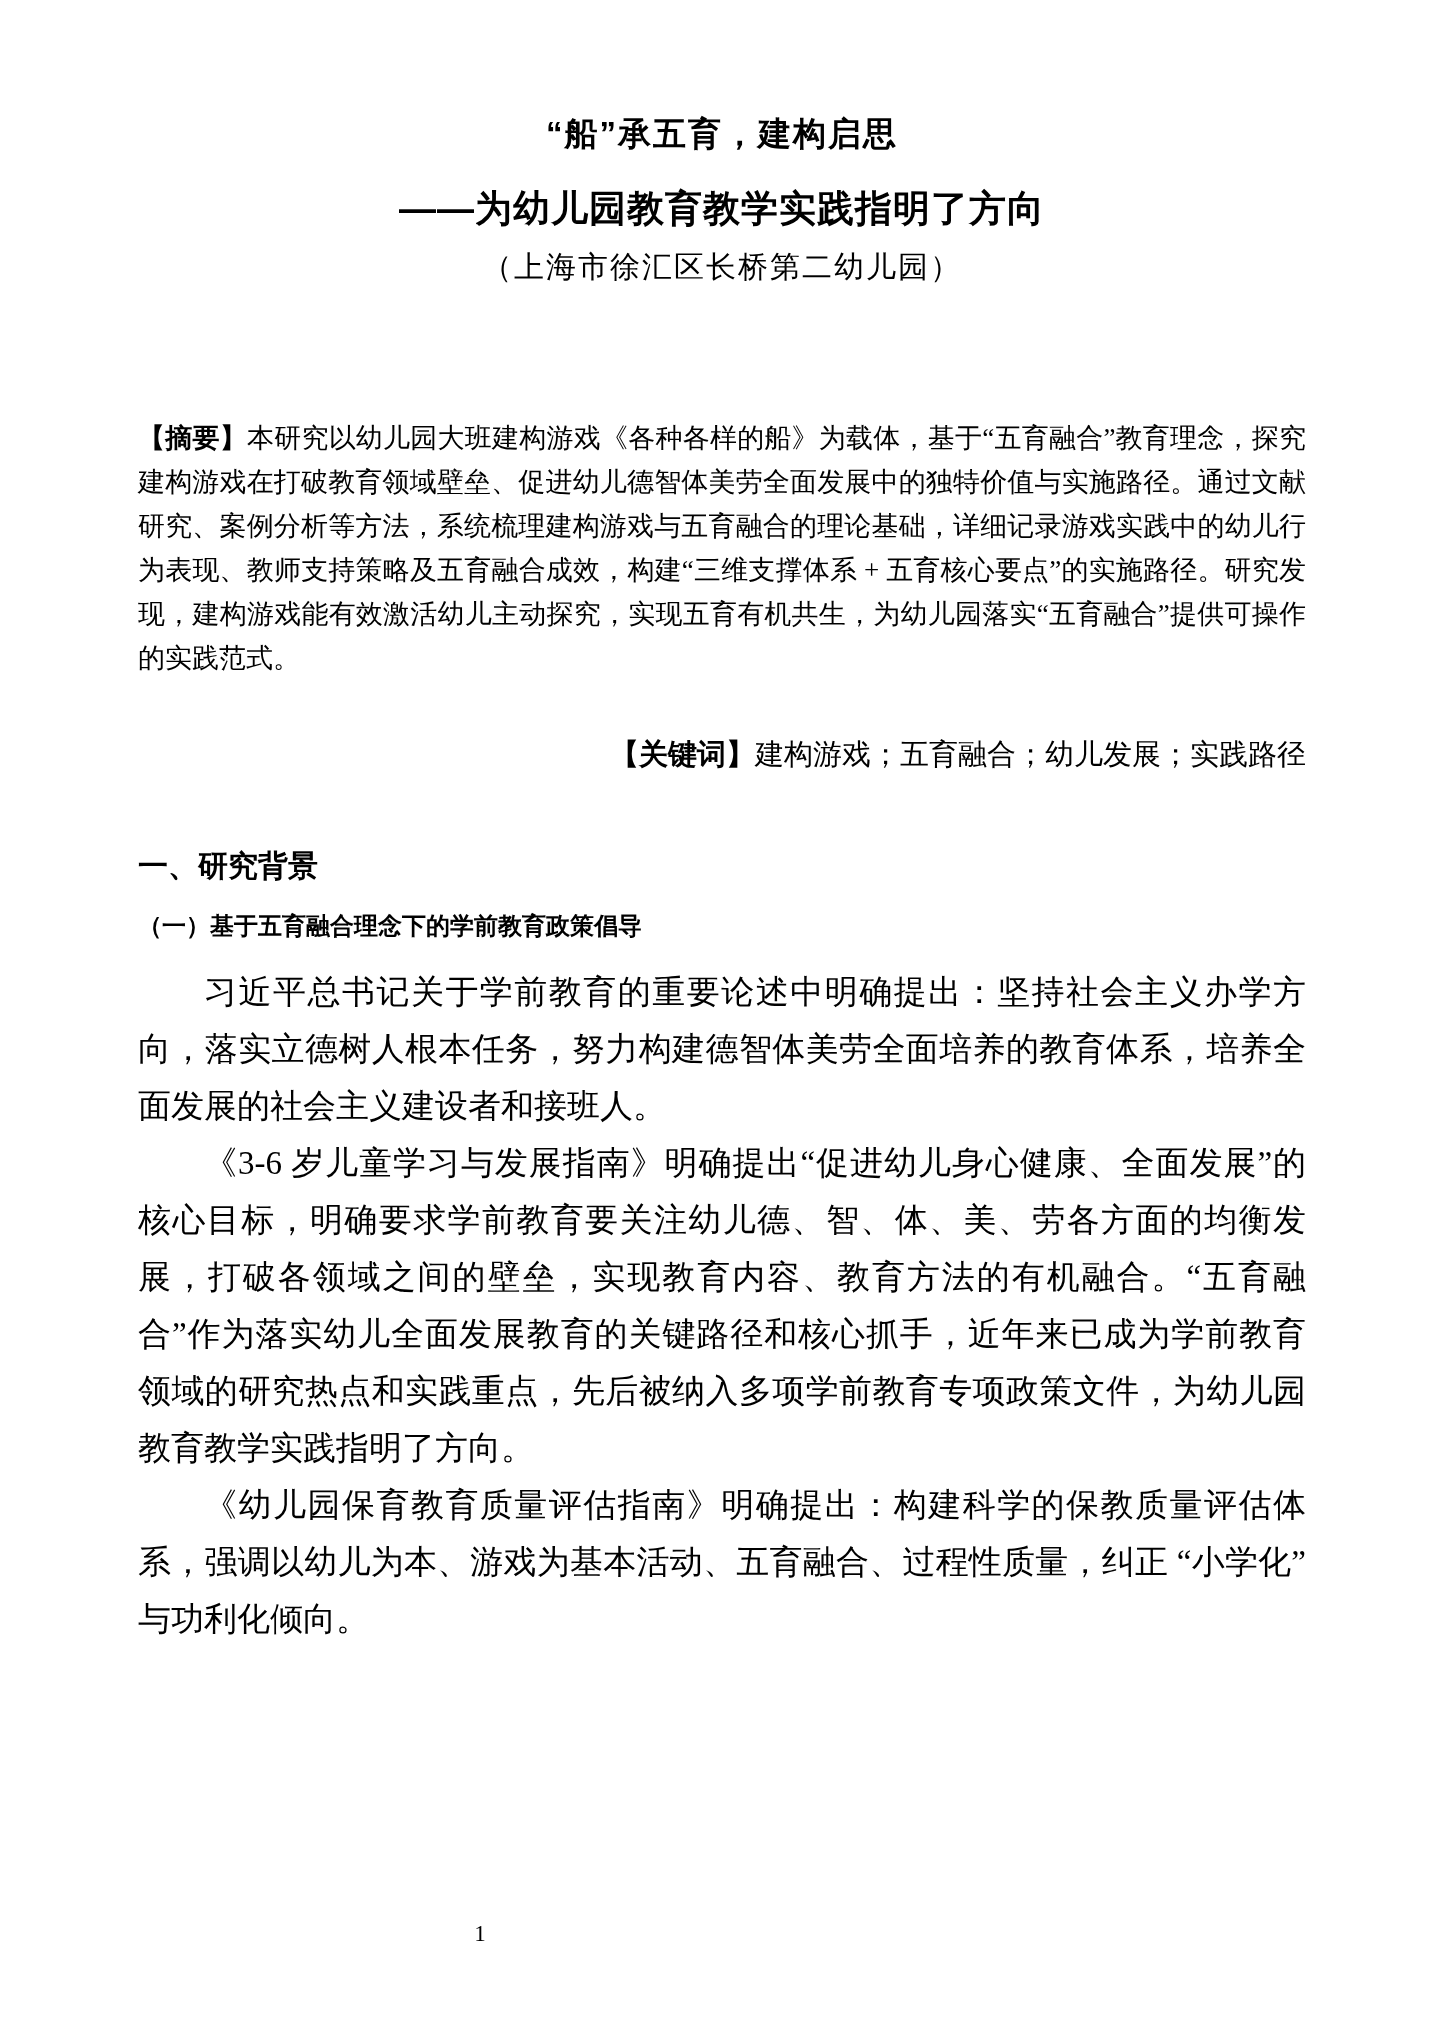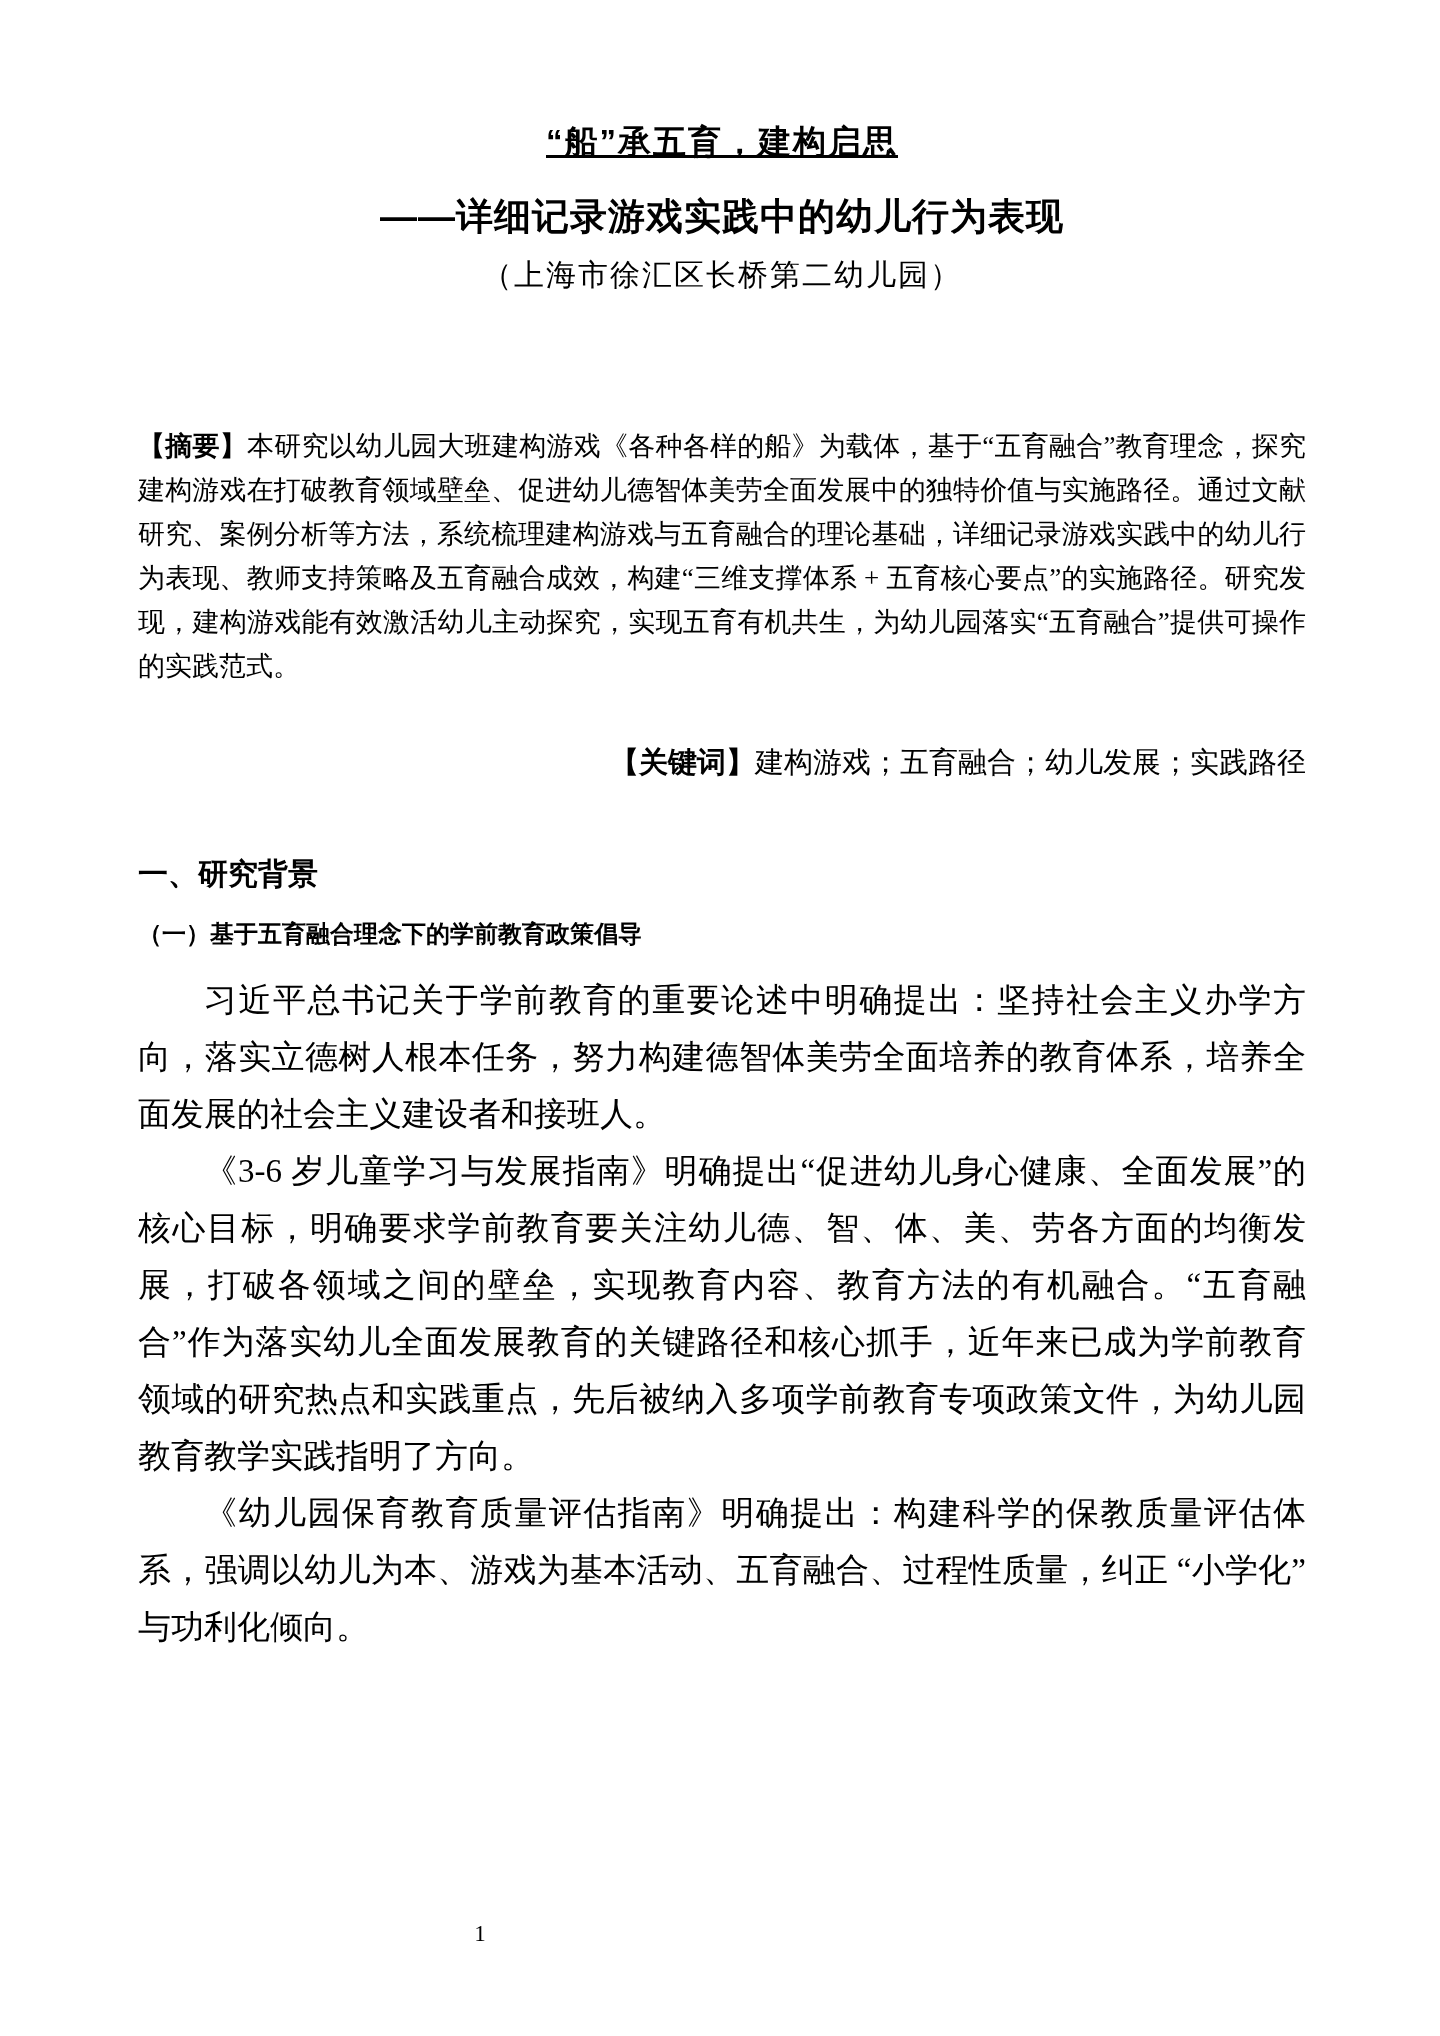--- a/index.html
+++ b/index.html
@@ -17,26 +17,25 @@
     padding: 112px 134px 0 138px;
     color: #000000;
     font-family: "Liberation Serif", "DejaVu Serif", serif;
     overflow: hidden;
   }
   .heiti {
     font-family: "Liberation Sans", "DejaVu Sans", sans-serif;
     font-weight: bold;
   }
   .title-line1 {
-    margin: 8px;
+    margin: 0;
     font-size: 33px;
     line-height: 43px;
     text-align: center;
     letter-spacing: 2px;
-    text-decoration: underline;
   }
   .title-line2 {
     margin: 30px 0 0 0;
     font-size: 37px;
     line-height: 48px;
     text-align: center;
     letter-spacing: 1px;
   }
   .author-line {
     margin-top: 24px;
@@ -104,21 +103,21 @@
     line-height: 32px;
   }
 </style>
 </head>
 <body>
 
 <div class="page">
 
   <h1 class="title-line1 heiti">“船”承五育，建构启思</h1>
 
-  <h1 class="title-line2 heiti">——详细记录游戏实践中的幼儿行为表现</h1>
+  <h1 class="title-line2 heiti">——为幼儿园教育教学实践指明了方向</h1>
 
 
   <div class="affiliation-line">（上海市徐汇区长桥第二幼儿园）</div>
 
   <p class="abstract-para"><span class="inline-label">【摘要】</span><span>本研究以幼儿园大班建构游戏《各种各样的船》为载体，基于“五育融合”教育理念，探究建构游戏在打破教育领域壁垒、促进幼儿德智体美劳全面发展中的独特价值与实施路径。通过文献研究、案例分析等方法，系统梳理建构游戏与五育融合的理论基础，详细记录游戏实践中的幼儿行为表现、教师支持策略及五育融合成效，构建“三维支撑体系 + 五育核心要点”的实施路径。研究发现，建构游戏能有效激活幼儿主动探究，实现五育有机共生，为幼儿园落实“五育融合”提供可操作的实践范式。</span></p>
 
   <p class="keywords-para"><span class="inline-label">【关键词】</span><span>建构游戏；五育融合；幼儿发展；实践路径</span></p>
 
   <h2 class="section-heading">一、研究背景</h2>
 

